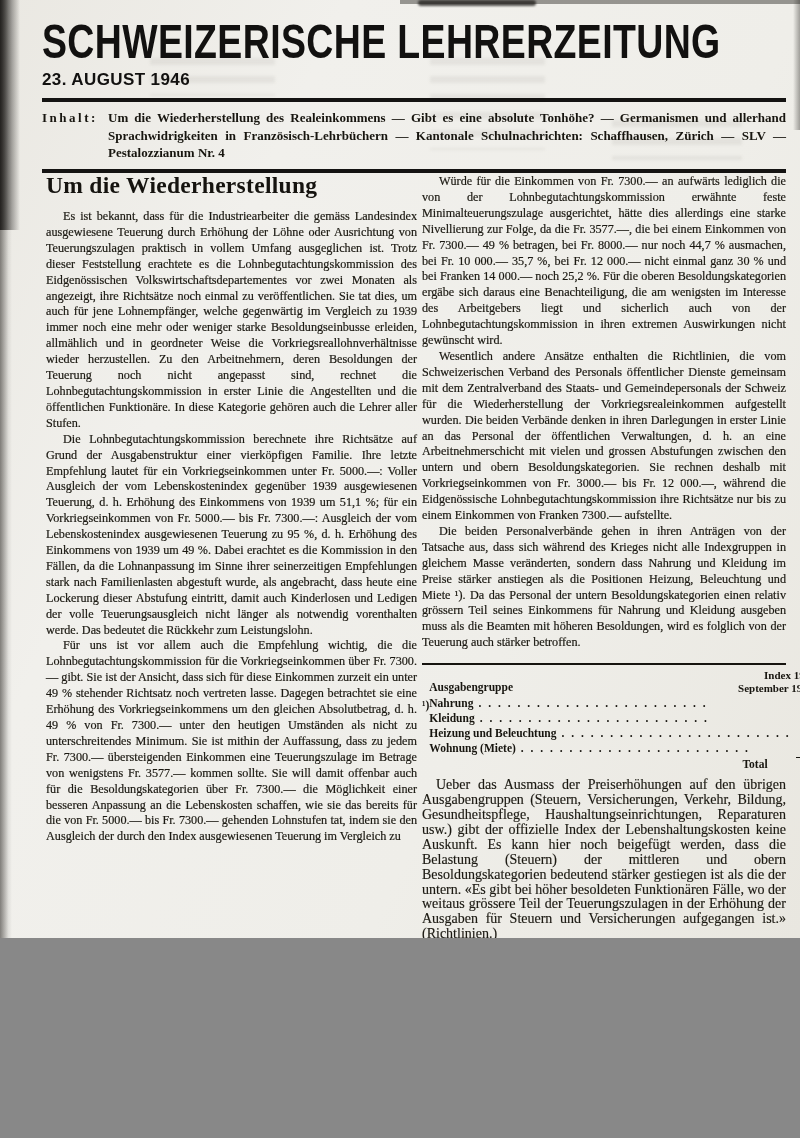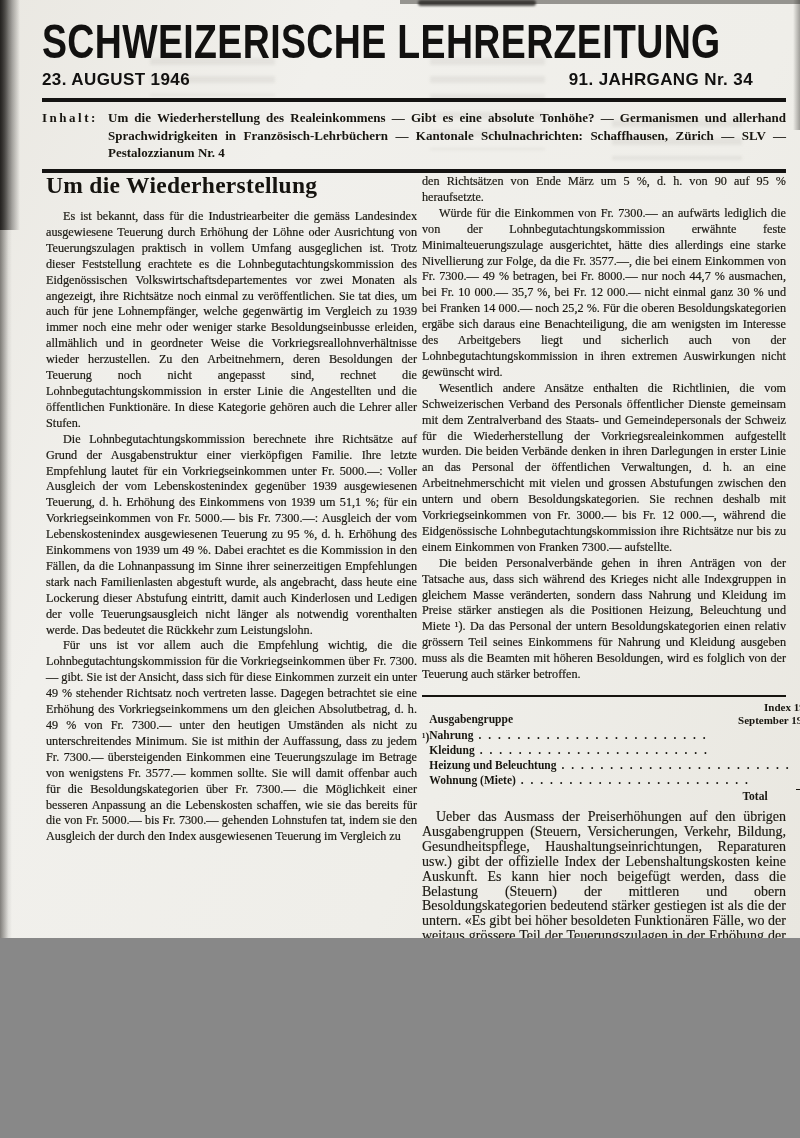--- a/index.html
+++ b/index.html
@@ -95,41 +95,39 @@
   <div class="edge-right-top"></div>
   <div class="ghost ghost1"></div>
   <div class="ghost ghost2"></div>
   <div class="ghost ghost3"></div>
   <div class="ghost ghost4"></div>
 
   <div class="header-block">
     <div class="masthead-title">SCHWEIZERISCHE LEHRERZEITUNG</div>
     <div class="date-row">
       <span class="date">23. AUGUST 1946</span>
-      <span class="issue">91. JAHRGANG Nr. 34</span>
     </div>
     <div class="rule-thick"></div>
     <div class="inhalt">
       <span class="inhalt-label">Inhalt:</span>
       <span class="inhalt-text">Um die Wiederherstellung des Realeinkommens — Gibt es eine absolute Tonhöhe? — Germanismen und allerhand Sprachwidrigkeiten in Französisch-Lehrbüchern — Kantonale Schulnachrichten: Schaffhausen, Zürich — SLV — Pestalozzianum Nr. 4</span>
     </div>
     <div class="rule-thick bottom"></div>
   </div>
 
   <div class="col-left">
     <div class="article-title">
       <div>Um die Wiederherstellung</div>
     </div>
     <p class="body-p">Es ist bekannt, dass für die Industriearbeiter die gemäss Landesindex ausgewiesene Teuerung durch Erhöhung der Löhne oder Ausrichtung von Teuerungszulagen praktisch in vollem Umfang ausgeglichen ist. Trotz dieser Feststellung erachtete es die Lohnbegutachtungskommission des Eidgenössischen Volkswirtschaftsdepartementes vor zwei Monaten als angezeigt, ihre Richtsätze noch einmal zu veröffentlichen. Sie tat dies, um auch für jene Lohnempfänger, welche gegenwärtig im Vergleich zu 1939 immer noch eine mehr oder weniger starke Besoldungseinbusse erleiden, allmählich und in geordneter Weise die Vorkriegsreallohnverhältnisse wieder herzustellen. Zu den Arbeitnehmern, deren Besoldungen der Teuerung noch nicht angepasst sind, rechnet die Lohnbegutachtungskommission in erster Linie die Angestellten und die öffentlichen Funktionäre. In diese Kategorie gehören auch die Lehrer aller Stufen.</p>
     <p class="body-p">Die Lohnbegutachtungskommission berechnete ihre Richtsätze auf Grund der Ausgabenstruktur einer vierköpfigen Familie. Ihre letzte Empfehlung lautet für ein Vorkriegseinkommen unter Fr. 5000.—: Voller Ausgleich der vom Lebenskostenindex gegenüber 1939 ausgewiesenen Teuerung, d. h. Erhöhung des Einkommens von 1939 um 51,1 %; für ein Vorkriegseinkommen von Fr. 5000.— bis Fr. 7300.—: Ausgleich der vom Lebenskostenindex ausgewiesenen Teuerung zu 95 %, d. h. Erhöhung des Einkommens von 1939 um 49 %. Dabei erachtet es die Kommission in den Fällen, da die Lohnanpassung im Sinne ihrer seinerzeitigen Empfehlungen stark nach Familienlasten abgestuft wurde, als angebracht, dass heute eine Lockerung dieser Abstufung eintritt, damit auch Kinderlosen und Ledigen der volle Teuerungsausgleich nicht länger als notwendig vorenthalten werde. Das bedeutet die Rückkehr zum Leistungslohn.</p>
     <p class="body-p">Für uns ist vor allem auch die Empfehlung wichtig, die die Lohnbegutachtungskommission für die Vorkriegseinkommen über Fr. 7300.— gibt. Sie ist der Ansicht, dass sich für diese Einkommen zurzeit ein unter 49 % stehender Richtsatz noch vertreten lasse. Dagegen betrachtet sie eine Erhöhung des Vorkriegseinkommens um den gleichen Absolutbetrag, d. h. 49 % von Fr. 7300.— unter den heutigen Umständen als nicht zu unterschreitendes Minimum. Sie ist mithin der Auffassung, dass zu jedem Fr. 7300.— übersteigenden Einkommen eine Teuerungszulage im Betrage von wenigstens Fr. 3577.— kommen sollte. Sie will damit offenbar auch für die Besoldungskategorien über Fr. 7300.— die Möglichkeit einer besseren Anpassung an die Lebenskosten schaffen, wie sie das bereits für die von Fr. 5000.— bis Fr. 7300.— gehenden Lohnstufen tat, indem sie den Ausgleich der durch den Index ausgewiesenen Teuerung im Vergleich zu</p>
   </div>
 
   <div class="col-right">
-    <p class="body-p no-indent">den Richtsätzen von Ende März um 5 %, d. h. von 90 auf 95 % heraufsetzte.</p>
     <p class="body-p">Würde für die Einkommen von Fr. 7300.— an aufwärts lediglich die von der Lohnbegutachtungskommission erwähnte feste Minimalteuerungszulage ausgerichtet, hätte dies allerdings eine starke Nivellierung zur Folge, da die Fr. 3577.—, die bei einem Einkommen von Fr. 7300.— 49 % betragen, bei Fr. 8000.— nur noch 44,7 % ausmachen, bei Fr. 10 000.— 35,7 %, bei Fr. 12 000.— nicht einmal ganz 30 % und bei Franken 14 000.— noch 25,2 %. Für die oberen Besoldungskategorien ergäbe sich daraus eine Benachteiligung, die am wenigsten im Interesse des Arbeitgebers liegt und sicherlich auch von der Lohnbegutachtungskommission in ihren extremen Auswirkungen nicht gewünscht wird.</p>
     <p class="body-p">Wesentlich andere Ansätze enthalten die Richtlinien, die vom Schweizerischen Verband des Personals öffentlicher Dienste gemeinsam mit dem Zentralverband des Staats- und Gemeindepersonals der Schweiz für die Wiederherstellung der Vorkriegsrealeinkommen aufgestellt wurden. Die beiden Verbände denken in ihren Darlegungen in erster Linie an das Personal der öffentlichen Verwaltungen, d. h. an eine Arbeitnehmerschicht mit vielen und grossen Abstufungen zwischen den untern und obern Besoldungskategorien. Sie rechnen deshalb mit Vorkriegseinkommen von Fr. 3000.— bis Fr. 12 000.—, während die Eidgenössische Lohnbegutachtungskommission ihre Richtsätze nur bis zu einem Einkommen von Franken 7300.— aufstellte.</p>
     <p class="body-p">Die beiden Personalverbände gehen in ihren Anträgen von der Tatsache aus, dass sich während des Krieges nicht alle Indexgruppen in gleichem Masse veränderten, sondern dass Nahrung und Kleidung im Preise stärker anstiegen als die Positionen Heizung, Beleuchtung und Miete ¹). Da das Personal der untern Besoldungskategorien einen relativ grössern Teil seines Einkommens für Nahrung und Kleidung ausgeben muss als die Beamten mit höheren Besoldungen, wird es folglich von der Teuerung auch stärker betroffen.</p>
 
     <div class="footnote">
       <div class="fn-rule"></div>
       <div class="footnote-body">
         <div class="fn-marker">¹)</div>
         <div class="fn-table">
           <div class="fn-head">

